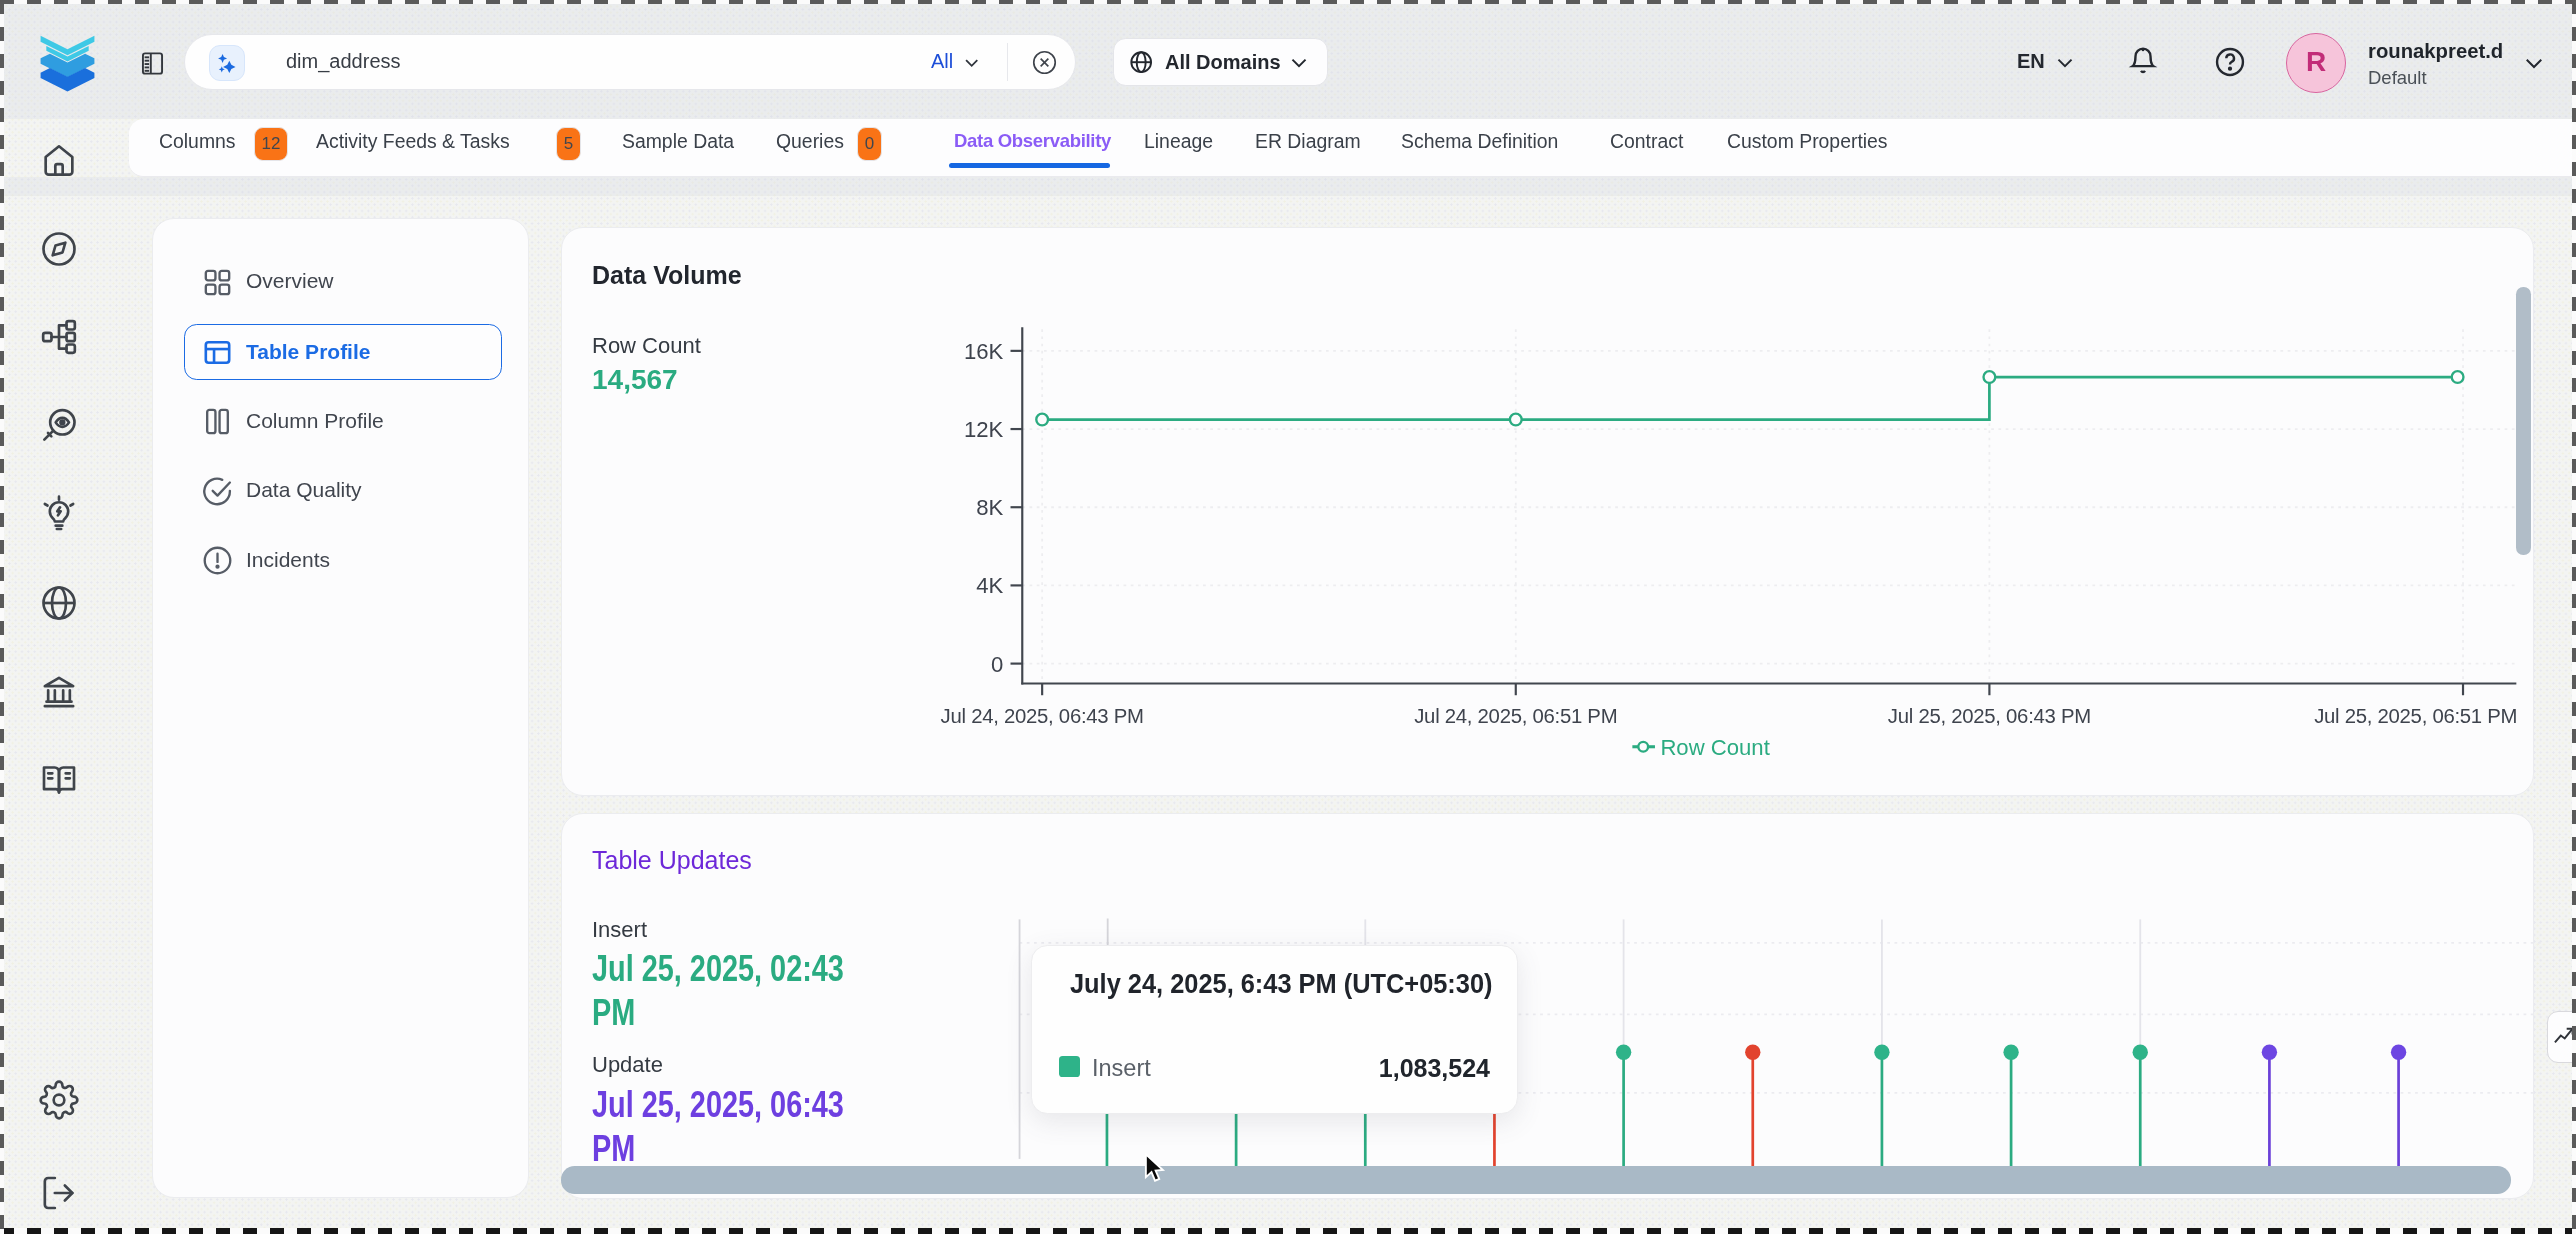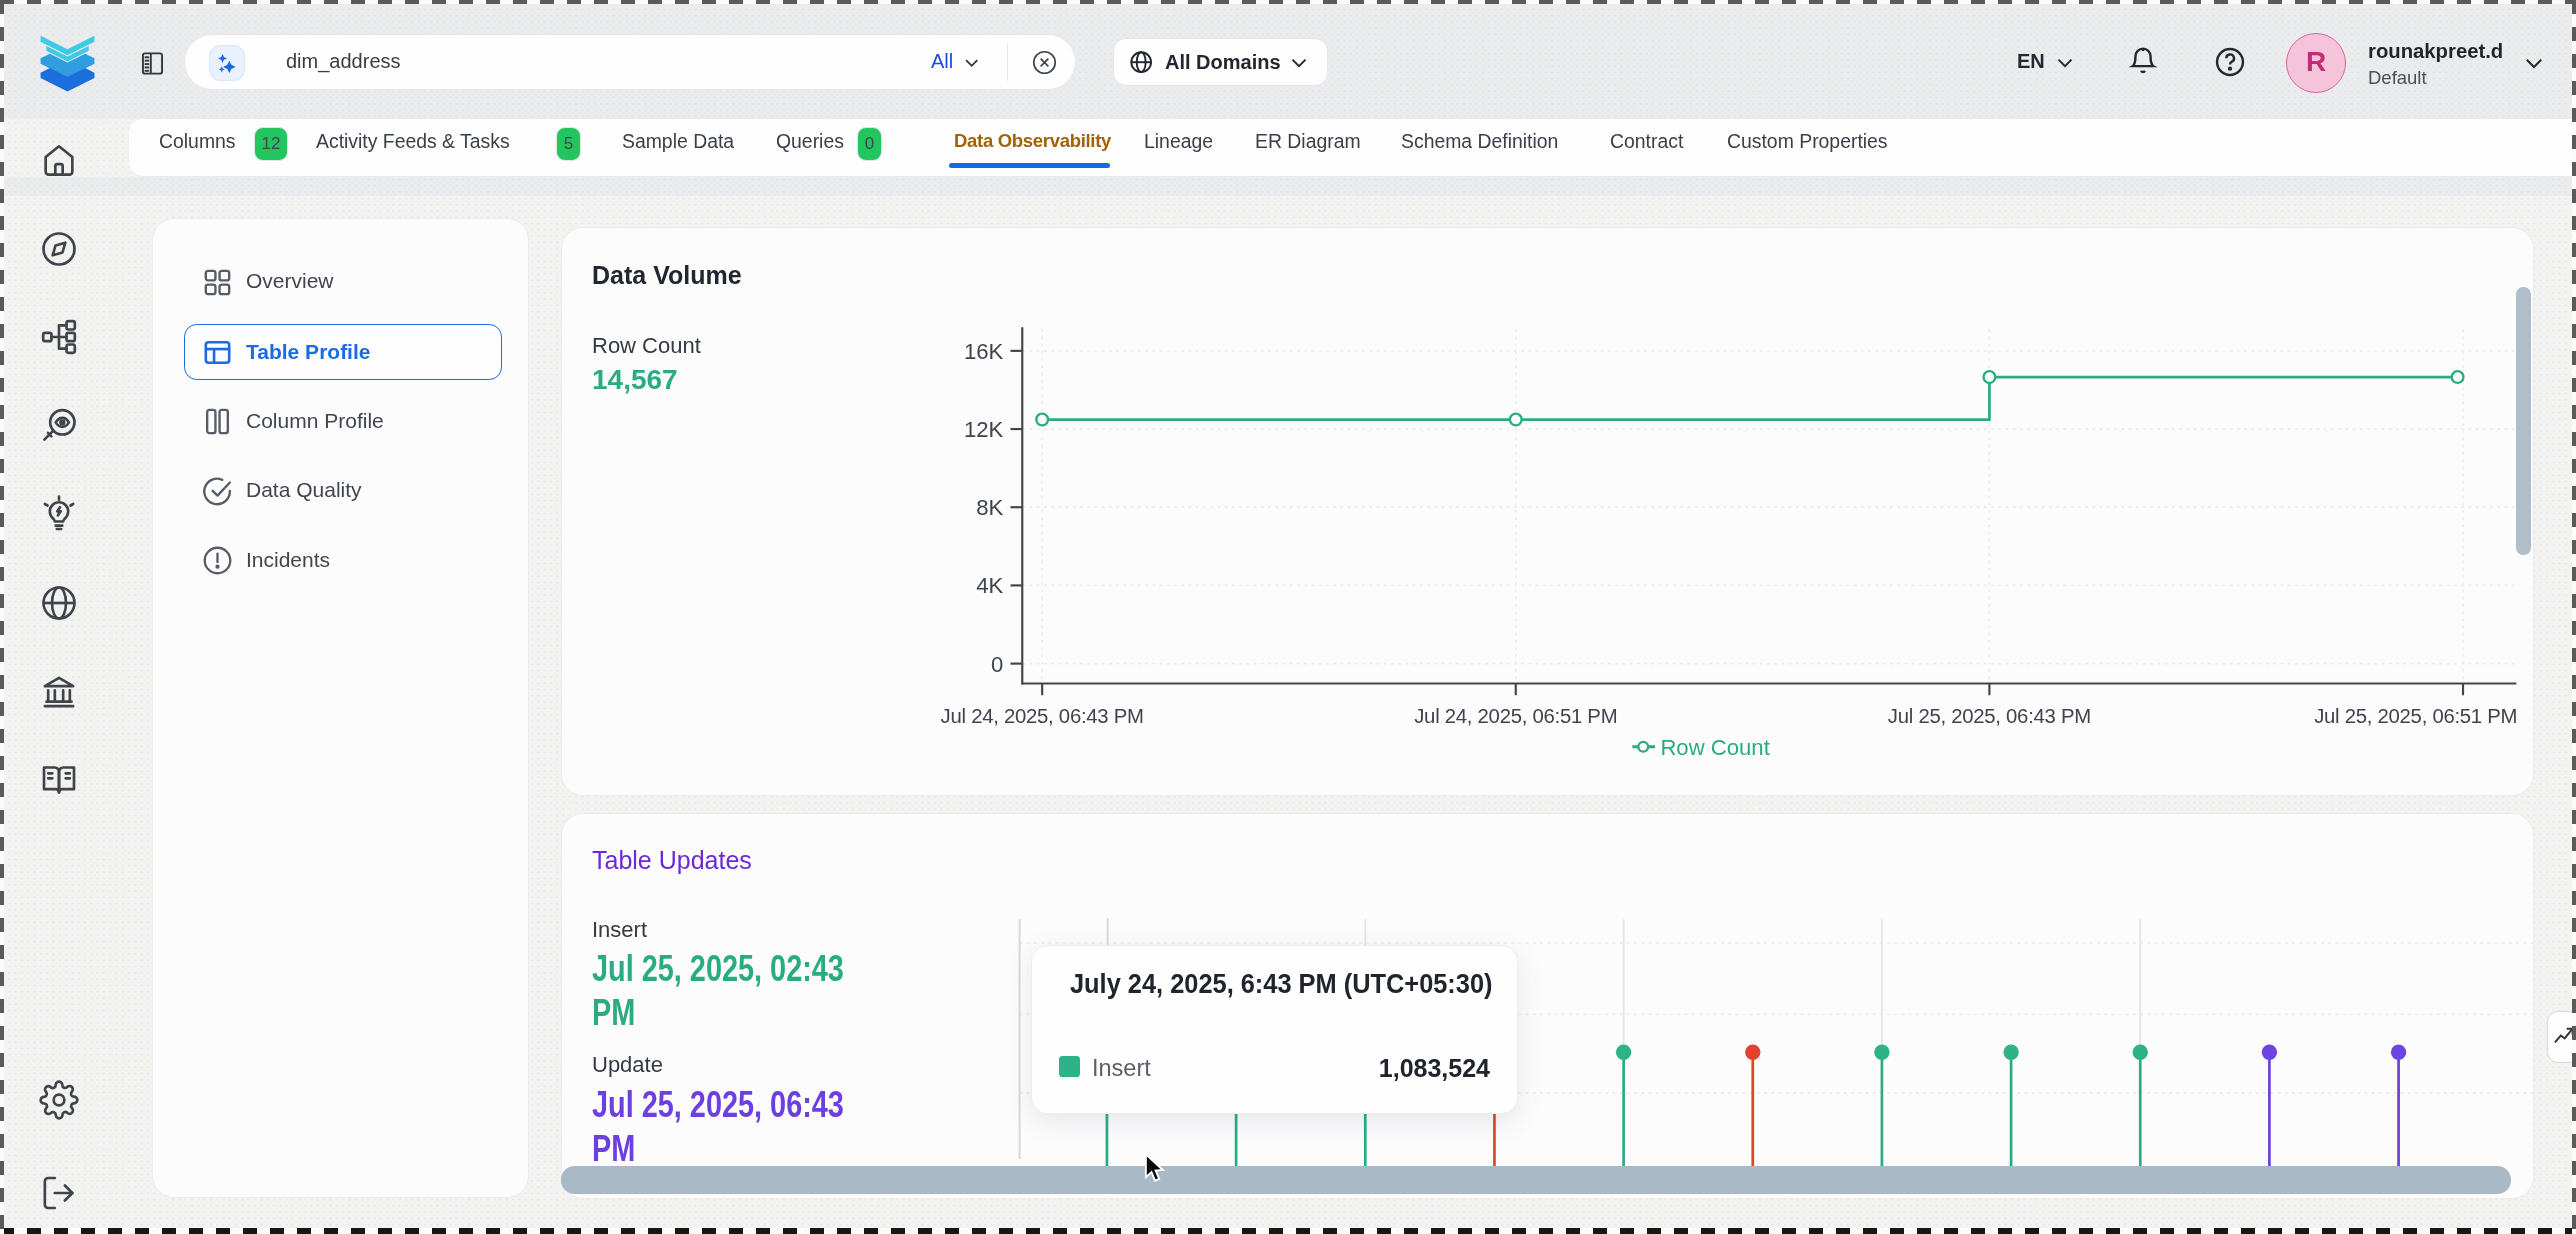--- a/index.html
+++ b/index.html
@@ -11,21 +11,21 @@
       radial-gradient(rgba(150,150,215,.13) 0.9px, transparent 0.9px),
       radial-gradient(rgba(222,212,110,.11) 0.9px, transparent 0.9px);
     background-size:6.3px 6.3px, 6.3px 6.3px;
     background-position:0 0, 3.2px 3.2px;
     position:relative;
   }
   .abs { position:absolute; }
   .white-strip { background:#fdfdfe; }
   .card { background:#fcfcfd; border:0.9px solid #ebecef; border-radius:22px; }
   .tab { font-size:19.4px; color:#3a4049; white-space:nowrap; }
-  .badge { position:absolute; border:1.8px solid #e5e5e9; background:#22c55e;
+  .badge { position:absolute; border:1.8px solid #e5e5e9; background:#f97316;
            border-radius:9px; font-size:17px; color:#41464e; text-align:center; }
   .mi { font-size:21px; color:#40454e; white-space:nowrap; }
   svg { display:block; }
 </style>
 </head>
 <body>
 
 <div class="abs" style="left:0;top:0;width:2576px;height:119px;background:rgba(212,216,226,.28)"></div>
 <div class="abs" style="left:0;top:177px;width:2576px;height:19px;background:rgba(212,216,226,.28)"></div>
 
@@ -102,21 +102,21 @@
 
 <div class="abs white-strip" style="left:129px;top:119px;width:2447px;height:58px;border-bottom:0.9px solid #eaeaee;border-radius:14.5px 0 0 14.5px"></div>
 <div id="tabs">
   <div class="abs tab" style="left:159px;top:130px">Columns</div>
   <div class="badge" style="left:254px;top:127px;width:34px;height:34px;line-height:31px">12</div>
   <div class="abs tab" style="left:316px;top:130px">Activity Feeds &amp; Tasks</div>
   <div class="badge" style="left:556px;top:127px;width:25px;height:34px;line-height:31px">5</div>
   <div class="abs tab" style="left:622px;top:130px">Sample Data</div>
   <div class="abs tab" style="left:776px;top:130px">Queries</div>
   <div class="badge" style="left:857px;top:127px;width:25px;height:34px;line-height:31px">0</div>
-  <div class="abs tab" style="left:954px;top:130px;color:#a16207;font-weight:bold;font-size:18.5px;letter-spacing:-0.3px">Data Observability</div>
+  <div class="abs tab" style="left:954px;top:130px;color:#8b5cf6;font-weight:bold;font-size:18.5px;letter-spacing:-0.3px">Data Observability</div>
   <div class="abs" style="left:949px;top:163px;width:161px;height:5.4px;background:#1567e2;border-radius:2.7px"></div>
   <div class="abs tab" style="left:1144px;top:130px">Lineage</div>
   <div class="abs tab" style="left:1255px;top:130px">ER Diagram</div>
   <div class="abs tab" style="left:1401px;top:130px">Schema Definition</div>
   <div class="abs tab" style="left:1610px;top:130px">Contract</div>
   <div class="abs tab" style="left:1727px;top:130px">Custom Properties</div>
 </div>
 
 <div id="rail">
 

